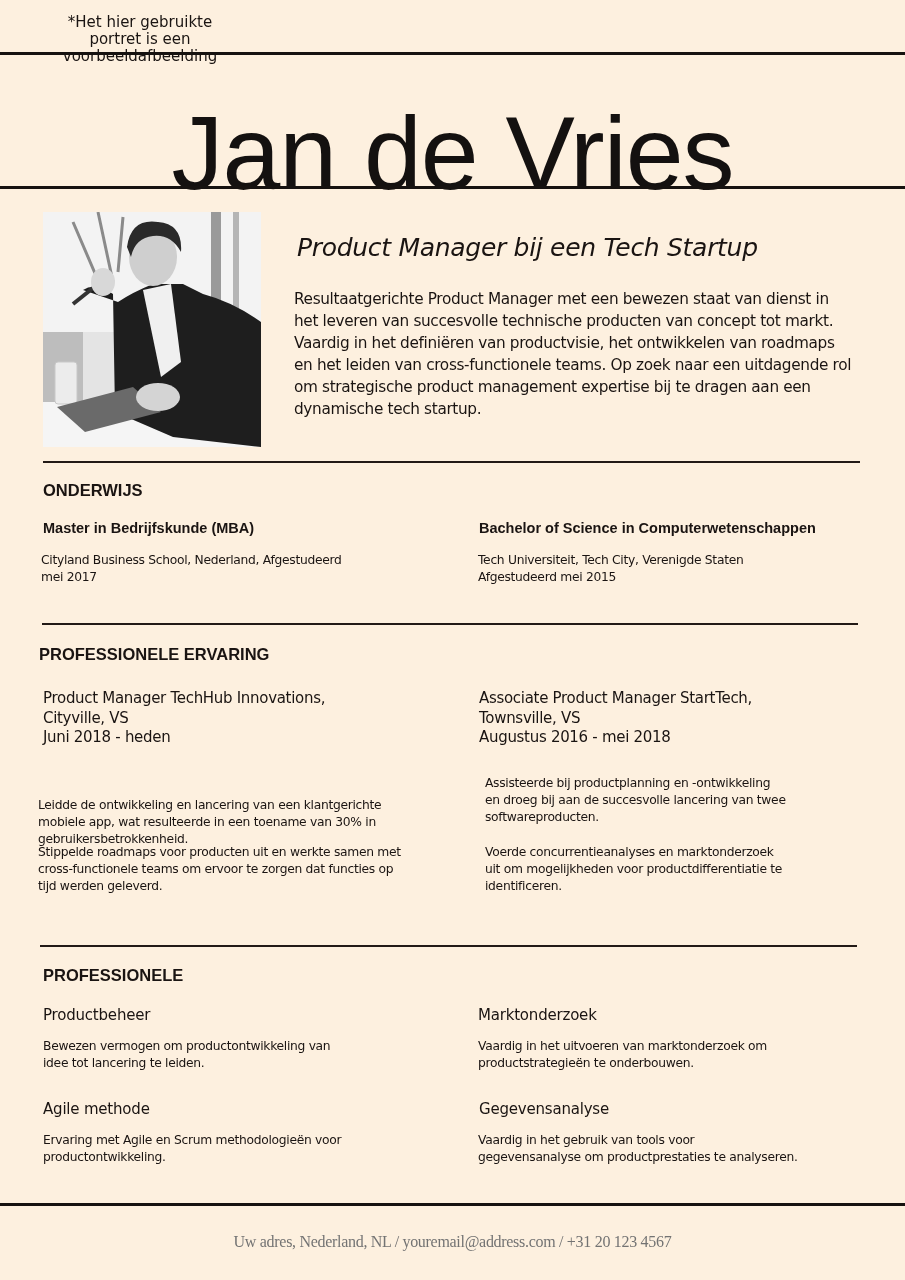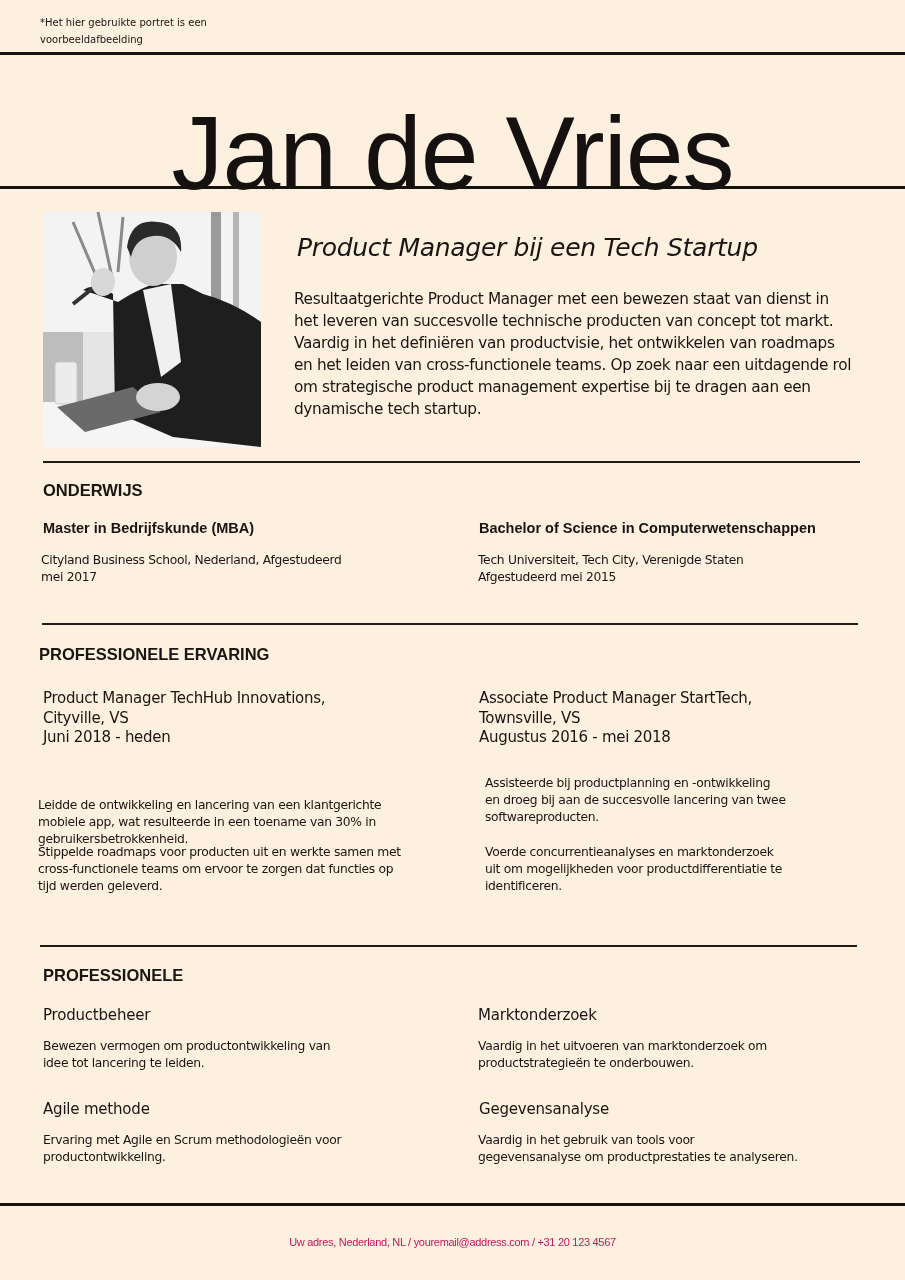--- a/index.html
+++ b/index.html
@@ -3,22 +3,22 @@
 <meta charset="utf-8">
 <style>
   html, body { margin: 0; padding: 0; }
   body {
     width: 905px; height: 1280px; position: relative; overflow: hidden;
     background: #fdf0df; color: #1a1412;
     font-family: "Liberation Sans", sans-serif;
   }
   .abs { position: absolute; }
   .note {
-    left: 40px; top: 14px; width: 200px; text-align: left;
-    font-family: "DejaVu Sans", sans-serif; font-size: 10px; line-height: 17px; color: #1a1412;
+    left: 40px; top: 14px; width: 200px; text-align: center;
+    font-family: "DejaVu Sans", sans-serif; font-size: 15px; line-height: 17px; color: #1a1412;
   }
   .thick-rule { left: 0; width: 905px; height: 3px; background: #161210; }
   .name {
     left: 0; width: 905px; top: 60px; text-align: center;
     font-family: "Liberation Sans", sans-serif; font-size: 104px; line-height: 124px;
     letter-spacing: -1px; color: #141110; margin-top: 31px;
   }
   .photo {
     left: 43px; top: 212px; width: 218px; height: 235px; overflow: hidden;
     background: linear-gradient(180deg, #e8e8e8 0%, #cfcfcf 55%, #f2f2f2 100%);
@@ -41,21 +41,21 @@
     font-family: "DejaVu Sans", sans-serif; font-size: 12.3px; line-height: 17px; color: #1a1412; letter-spacing: -0.3px;
   }
   .role {
     font-family: "DejaVu Sans", sans-serif; font-size: 15px; line-height: 19.5px; color: #1a1412; letter-spacing: -0.3px;
   }
   .skill-name {
     font-family: "DejaVu Sans", sans-serif; font-size: 15px; line-height: 20px; color: #1a1412; letter-spacing: -0.2px;
   }
   .footer {
     left: 0; width: 905px; top: 1231px; text-align: center;
-    font-family: Liberation Sans, sans-serif; font-size: 11px; line-height: 22px; color: #be185d; letter-spacing: -0.3px;
+    font-family: Liberation Serif, serif; font-size: 16px; line-height: 22px; color: #737373; letter-spacing: -0.3px;
   }
   .pre { white-space: pre-line; }
 </style>
 </head>
 <body>
 
 <div class="abs note pre">*Het hier gebruikte portret is een
 voorbeeldafbeelding</div>
 
 <div class="abs thick-rule" style="top:52px;"></div>

